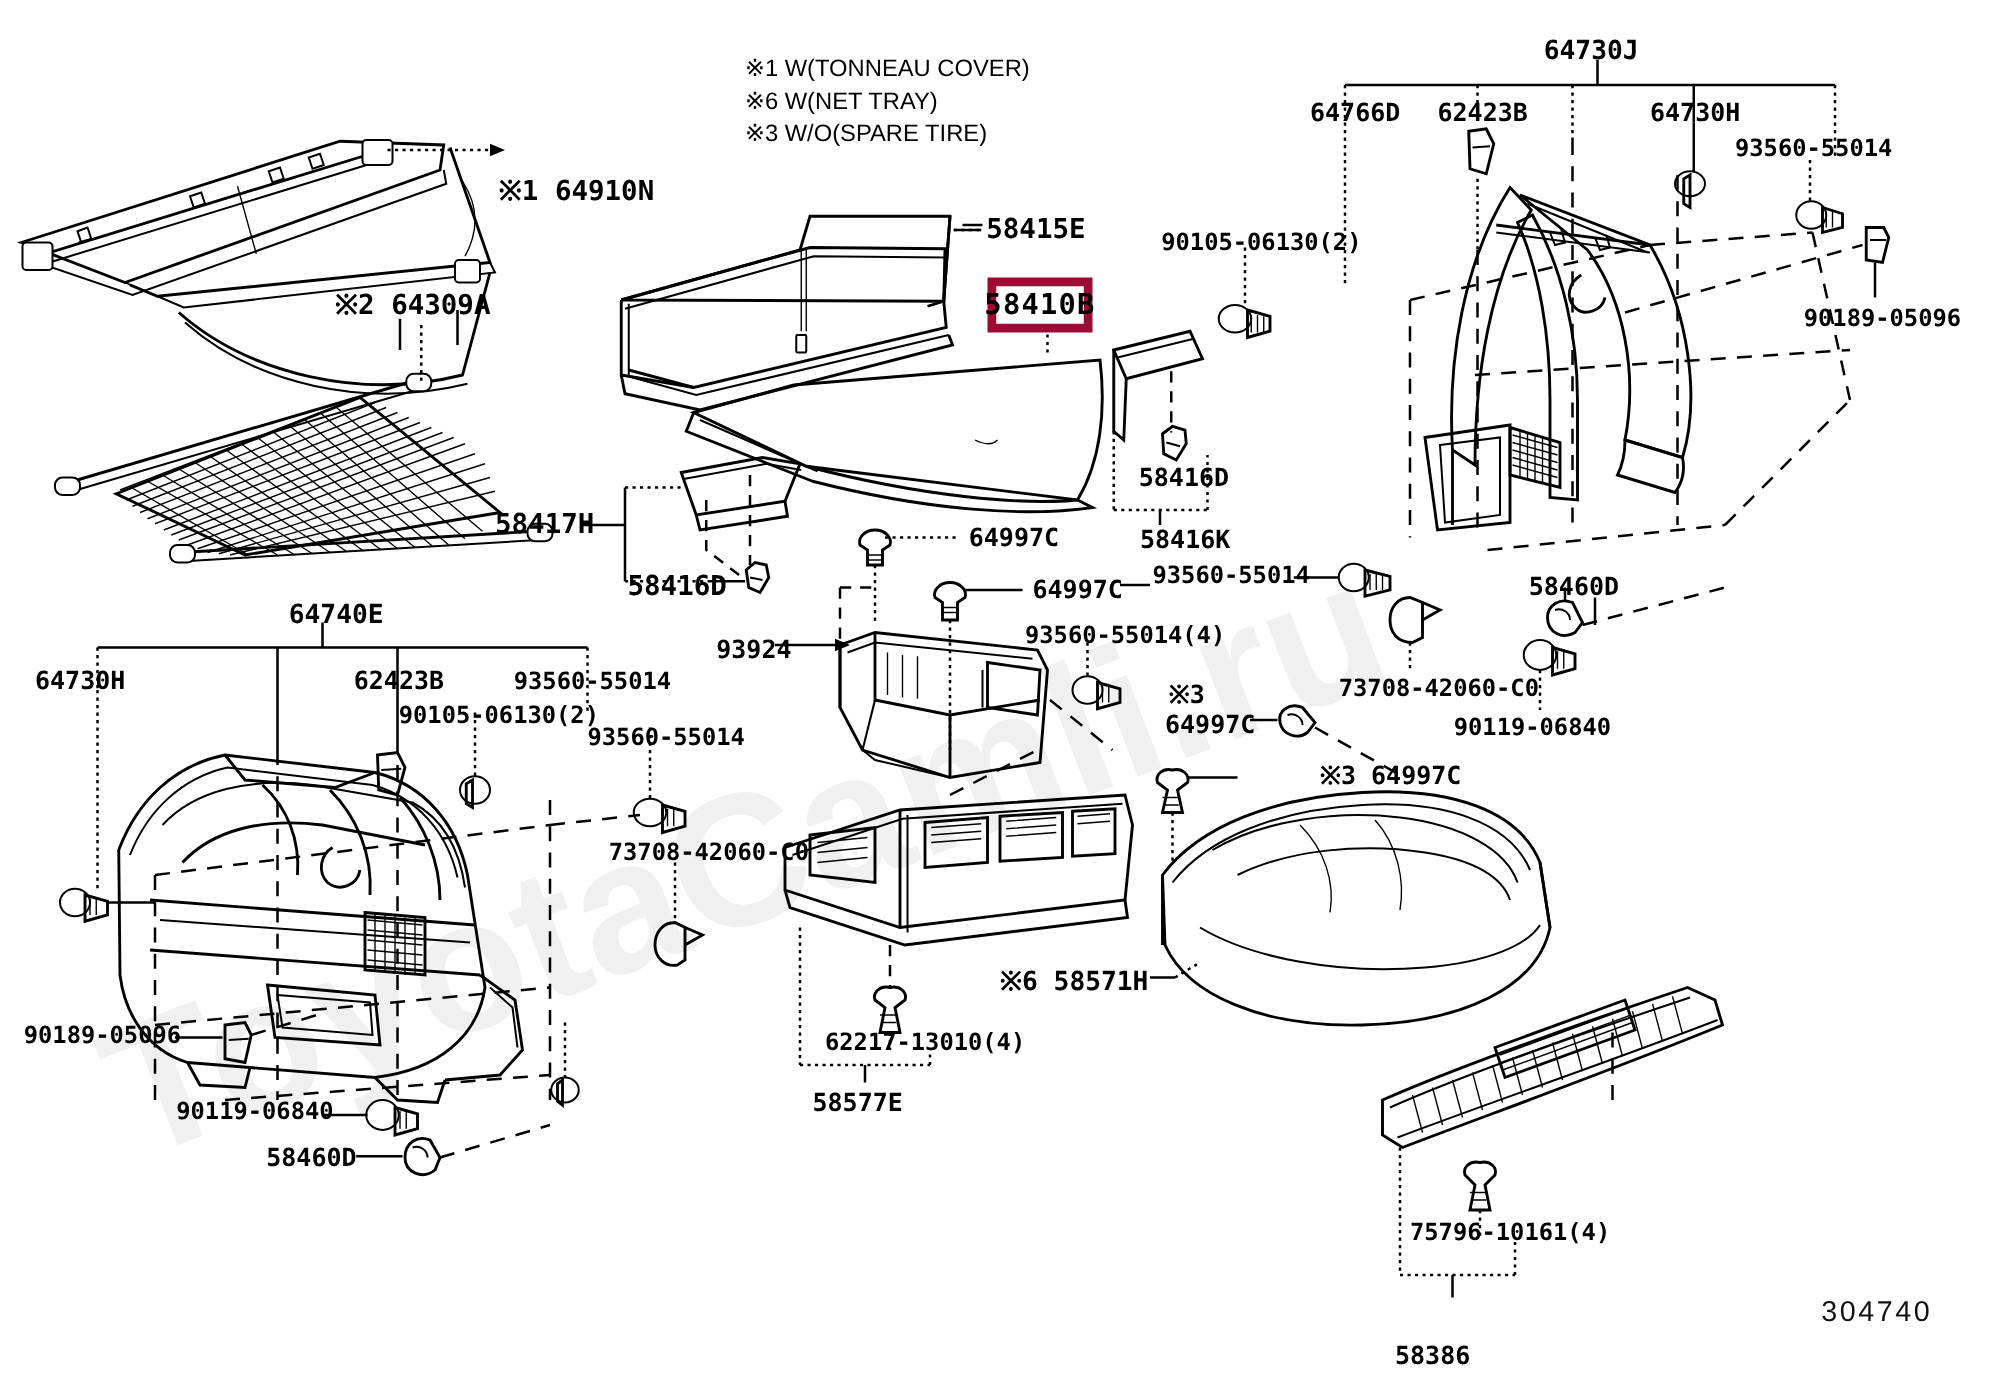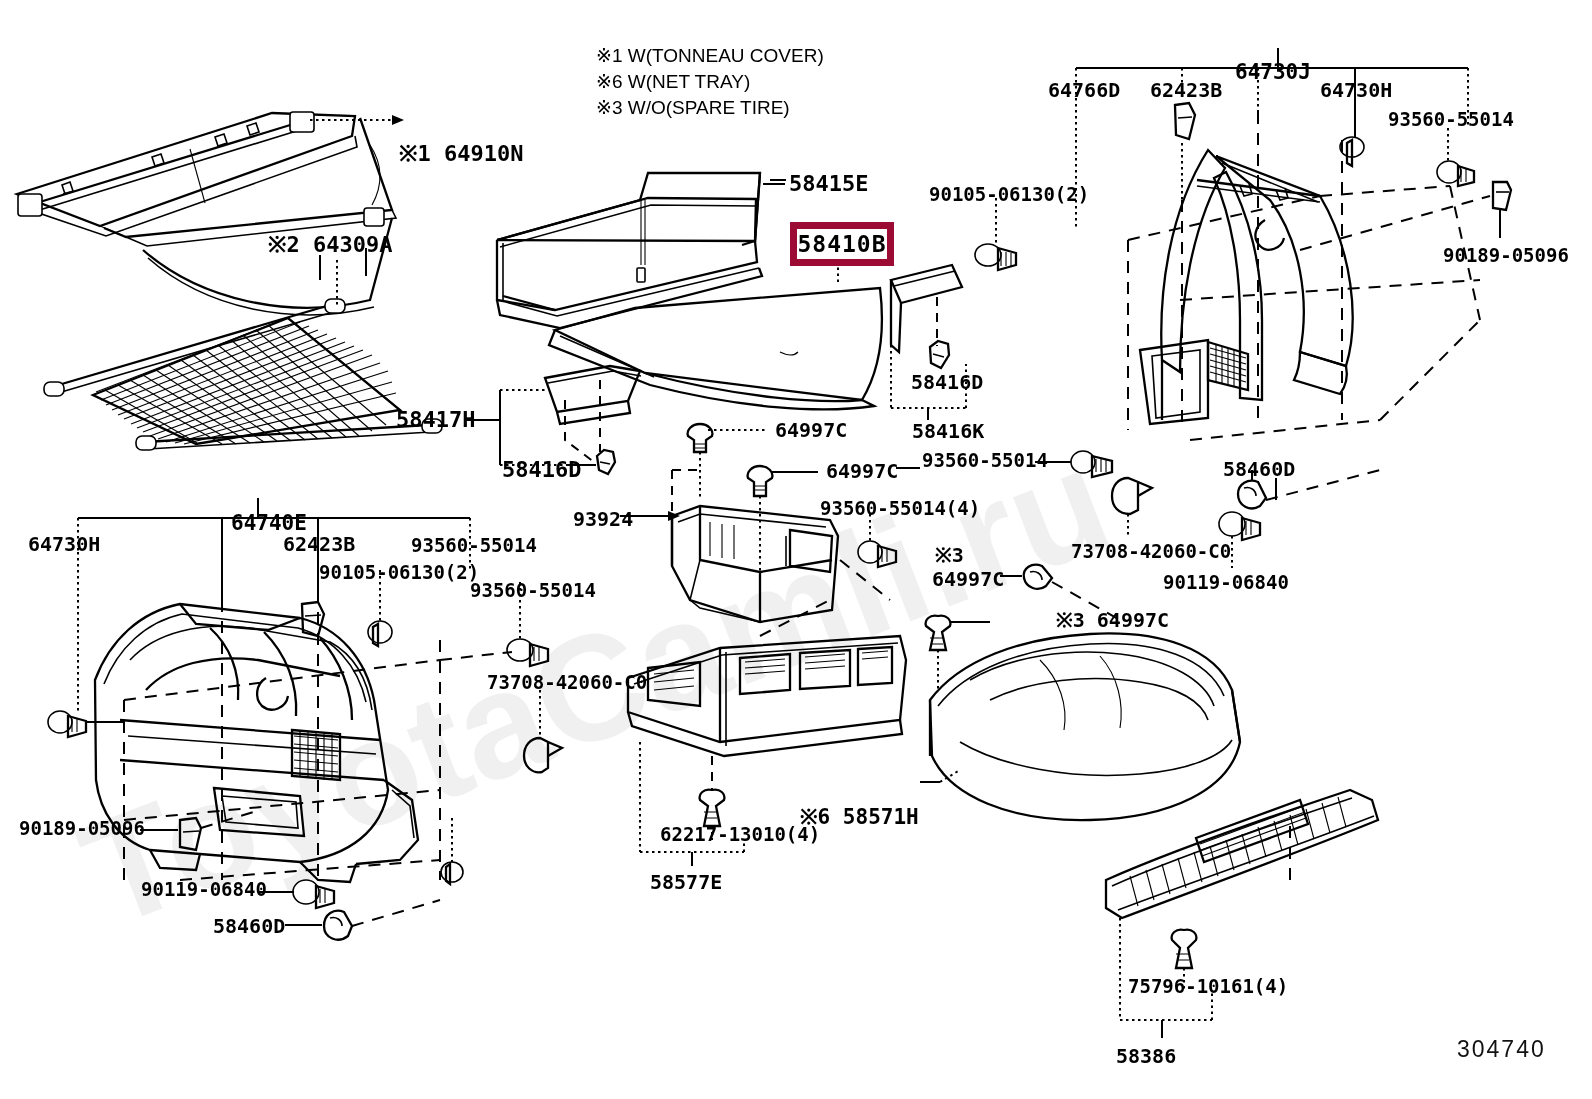--- a/index.html
+++ b/index.html
@@ -14,21 +14,21 @@
   .lbl{
     position:absolute;
     font-family:"DejaVu Sans Mono","Liberation Mono",monospace;
     font-weight:bold;
     color:#000;
     white-space:pre;
     line-height:1;
     letter-spacing:0px;
   }
   .s22{font-size:22px;}
-  .s21{font-size:21px;margin-top:32px;}
+  .s21{font-size:21px;}
   .s20{font-size:20px;}
   .s19{font-size:19px;}
   .note{
     position:absolute;
     font-family:"Liberation Sans","DejaVu Sans",sans-serif;
     font-size:19px;font-weight:normal;color:#000;white-space:pre;
   }
   .hl{
     position:absolute;
     border:7px solid #9c0b33;
@@ -546,21 +546,21 @@
       <path class="ldr" d="M320 255 L320 280"></path>
       <path class="ldr" d="M1276 478 L1276 500"></path>
       <path class="ldr" d="M896 468 L920 468"></path>
     </g>
   </svg>
 
   <div class="note" id="lg0" style="left:596px;top:44px;">※1 W(TONNEAU COVER)</div>
   <div class="note" id="lg1" style="left:596px;top:70px;">※6 W(NET TRAY)</div>
   <div class="note" id="lg2" style="left:596px;top:96px;">※3 W/O(SPARE TIRE)</div>
 
-  <div class="hl" id="hlbox" style="left: 790px; top: 222px; width: 104px; height: 44px; border-color: rgb(156, 11, 51);">
+  <div class="hl" id="hlbox" style="left: 790px; top: 222px; width: 84px; height: 44px; border-color: rgb(156, 11, 51);">
     <span>58410B</span>
   </div>
 
   <div class="figid" id="figid" style="left:1457px;top:1036px;">304740</div>
 
   <div id="callout-host">
       <div class="lbl s22" style="left: 399px; top: 111px; margin-top: 32px;">※1 64910N</div>
       <div class="lbl s22" style="left: 268px; top: 234px;">※2 64309A</div>
       <div class="lbl s22" style="left: 789px; top: 173px;">58415E</div>
       <div class="lbl s22" style="left: 396px; top: 409px;">58417H</div>
@@ -592,16 +592,16 @@
       <div class="lbl s19" style="left: 319px; top: 563px;">90105-06130(2)</div>
       <div class="lbl s19" style="left: 470px; top: 581px;">93560-55014</div>
       <div class="lbl s19" style="left: 487px; top: 673px;">73708-42060-C0</div>
       <div class="lbl s19" style="left: 19px; top: 819px;">90189-05096</div>
       <div class="lbl s19" style="left: 141px; top: 880px;">90119-06840</div>
       <div class="lbl s20" style="left: 213px; top: 916px;">58460D</div>
       <div class="lbl s19" style="left: 660px; top: 825px;">62217-13010(4)</div>
       <div class="lbl s20" style="left: 650px; top: 872px;">58577E</div>
       <div class="lbl s21" style="left: 800px; top: 775px;">※6 58571H</div>
       <div class="lbl s19" style="left: 1128px; top: 977px;">75796-10161(4)</div>
-      <div class="lbl s20" style="left: 1116px; top: 1046px;">58386</div>
+      <div class="lbl s20" style="left: 1116px; top: 1074px;">58386</div>
     </div>
 
 </div>
 
 </body></html>

